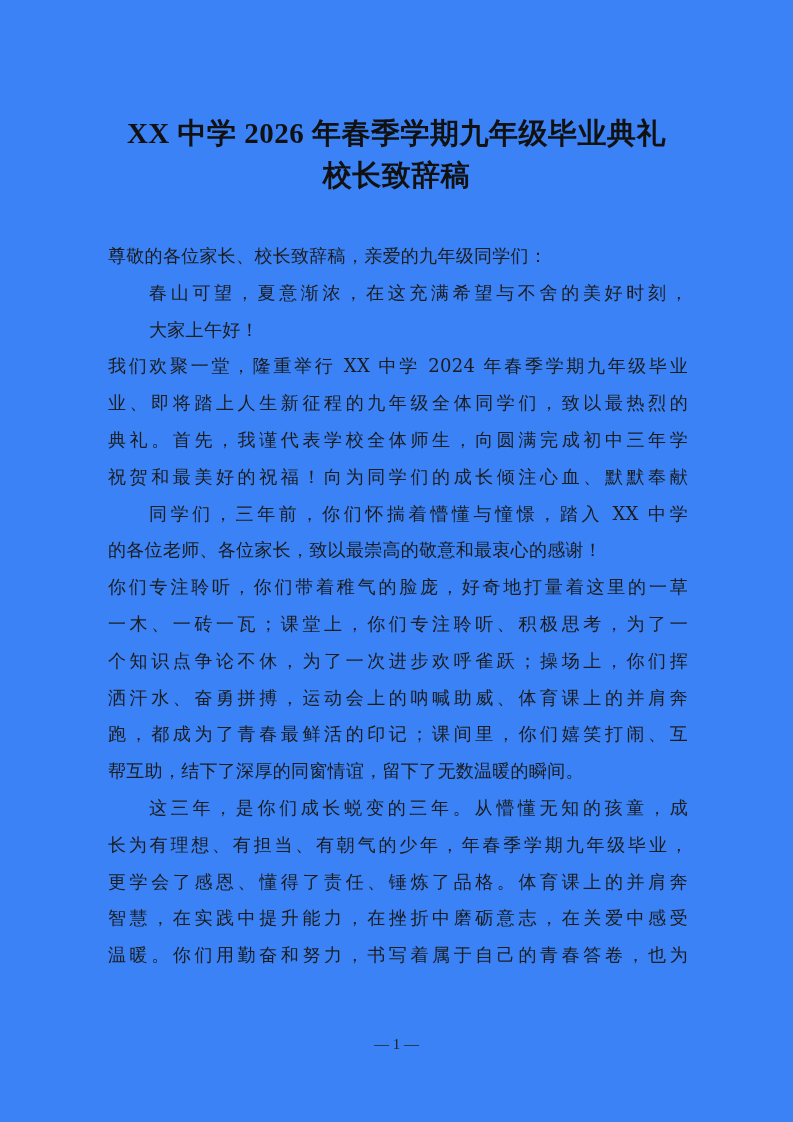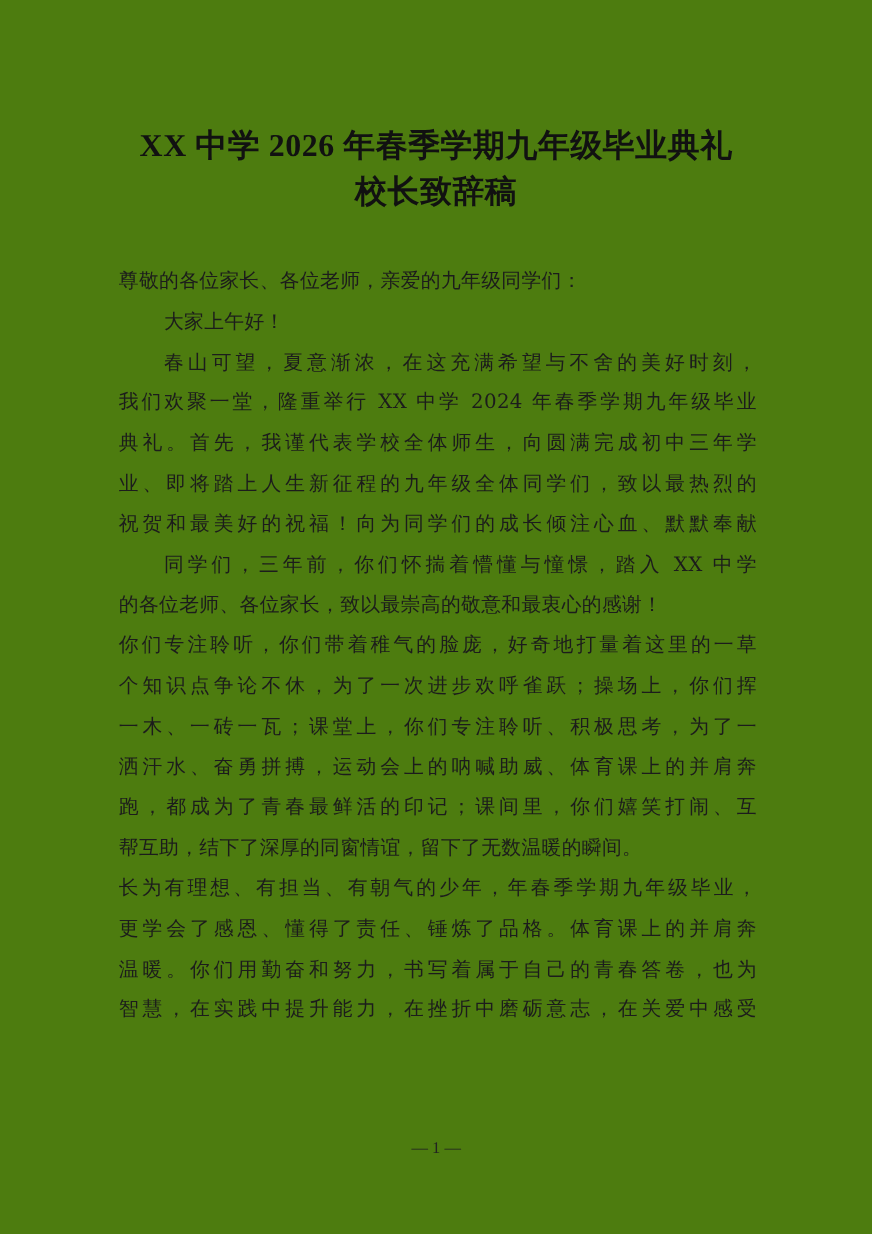--- a/index.html
+++ b/index.html
@@ -13,21 +13,21 @@
       position: relative;
       overflow: hidden;
       font-family: "DejaVu Serif", "Liberation Serif", serif;
       color: #1a1a1a;
     }
     .page {
       position: absolute;
       left: 0; top: 0;
       width: 793px;
       height: 1122px;
-      background: #4d7c0f;
+      background: #3b82f6;
     }
     .title {
       position: absolute;
       left: 90px;
       width: 613px;
       top: 112px;
       text-align: center;
       font-family: "Liberation Serif", "DejaVu Serif", serif;
       font-weight: bold;
       font-size: 29px;
@@ -69,35 +69,36 @@
 </head>
 <body>
 
 <div class="page">
   <h1 class="title" style="margin:0;">
     <span class="line">XX 中学 2026 年春季学期九年级毕业典礼</span>
     <span class="line">校长致辞稿</span>
   </h1>
 
   <div class="body-text" id="body-text">
-      <span class="ln last">尊敬的各位家长、各位老师，亲爱的九年级同学们：</span>
+      <span class="ln last">尊敬的各位家长、校长致辞稿，亲爱的九年级同学们：</span>
+      <span class="ln indent">春山可望，夏意渐浓，在这充满希望与不舍的美好时刻，</span>
       <span class="ln indent last">大家上午好！</span>
-      <span class="ln indent">春山可望，夏意渐浓，在这充满希望与不舍的美好时刻，</span>
       <span class="ln">我们欢聚一堂，隆重举行 XX 中学 2024 年春季学期九年级毕业</span>
+      <span class="ln">业、即将踏上人生新征程的九年级全体同学们，致以最热烈的</span>
       <span class="ln">典礼。首先，我谨代表学校全体师生，向圆满完成初中三年学</span>
-      <span class="ln">业、即将踏上人生新征程的九年级全体同学们，致以最热烈的</span>
       <span class="ln">祝贺和最美好的祝福！向为同学们的成长倾注心血、默默奉献</span>
       <span class="ln indent">同学们，三年前，你们怀揣着懵懂与憧憬，踏入 XX 中学</span>
       <span class="ln last">的各位老师、各位家长，致以最崇高的敬意和最衷心的感谢！</span>
       <span class="ln">你们专注聆听，你们带着稚气的脸庞，好奇地打量着这里的一草</span>
+      <span class="ln">一木、一砖一瓦；课堂上，你们专注聆听、积极思考，为了一</span>
       <span class="ln">个知识点争论不休，为了一次进步欢呼雀跃；操场上，你们挥</span>
-      <span class="ln">一木、一砖一瓦；课堂上，你们专注聆听、积极思考，为了一</span>
       <span class="ln">洒汗水、奋勇拼搏，运动会上的呐喊助威、体育课上的并肩奔</span>
       <span class="ln">跑，都成为了青春最鲜活的印记；课间里，你们嬉笑打闹、互</span>
       <span class="ln last">帮互助，结下了深厚的同窗情谊，留下了无数温暖的瞬间。</span>
+      <span class="ln indent">这三年，是你们成长蜕变的三年。从懵懂无知的孩童，成</span>
       <span class="ln">长为有理想、有担当、有朝气的少年，年春季学期九年级毕业，</span>
       <span class="ln">更学会了感恩、懂得了责任、锤炼了品格。体育课上的并肩奔</span>
+      <span class="ln">智慧，在实践中提升能力，在挫折中磨砺意志，在关爱中感受</span>
       <span class="ln">温暖。你们用勤奋和努力，书写着属于自己的青春答卷，也为</span>
-      <span class="ln">智慧，在实践中提升能力，在挫折中磨砺意志，在关爱中感受</span>
     </div>
 
   <div class="footer">— 1 —</div>
 </div>
 
 </body></html>

